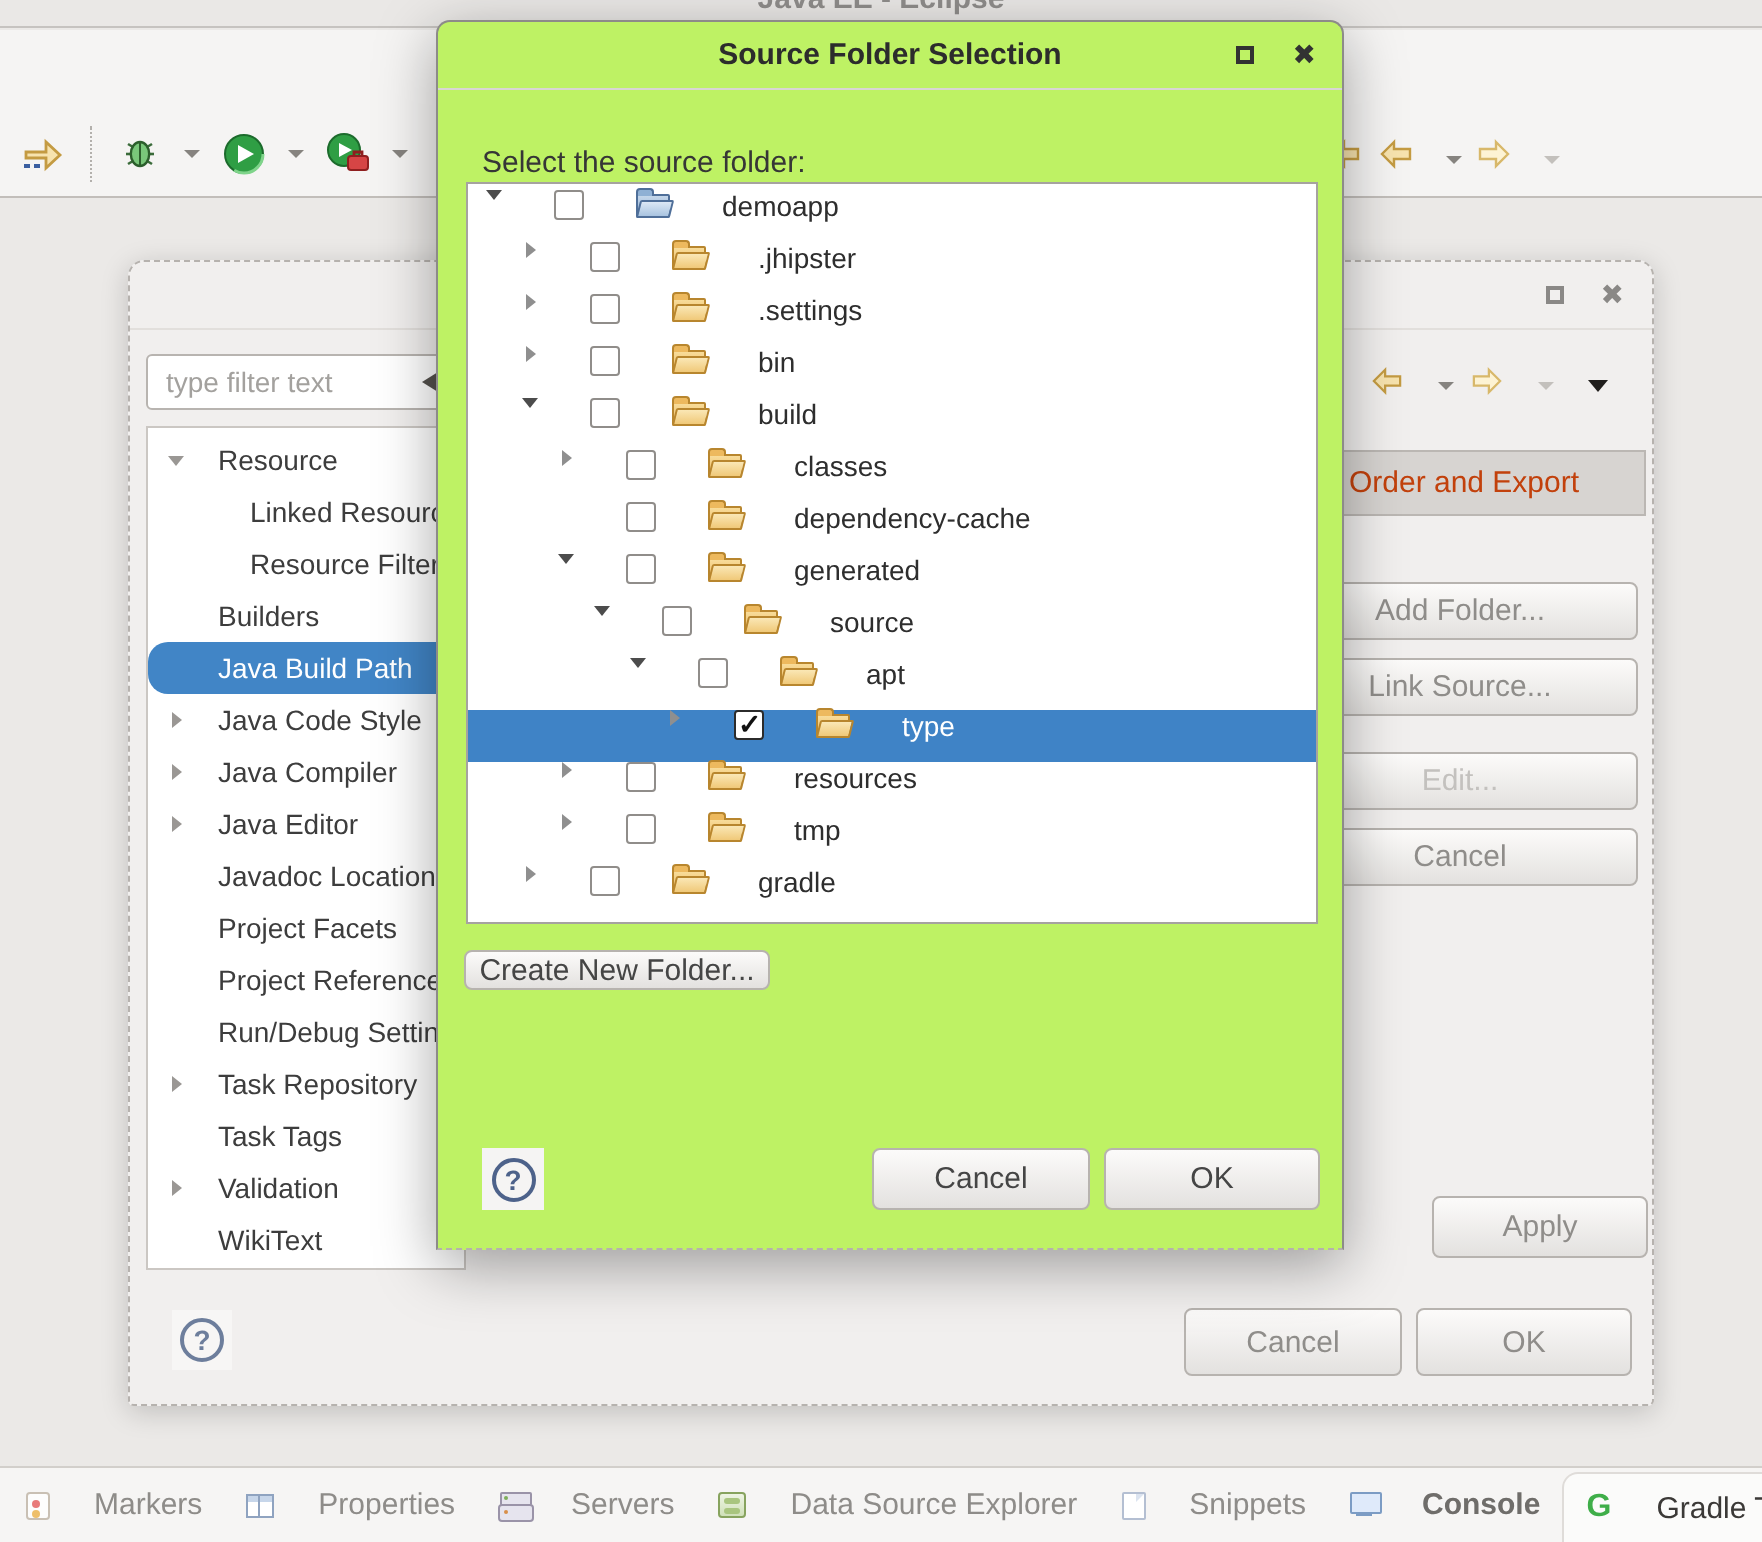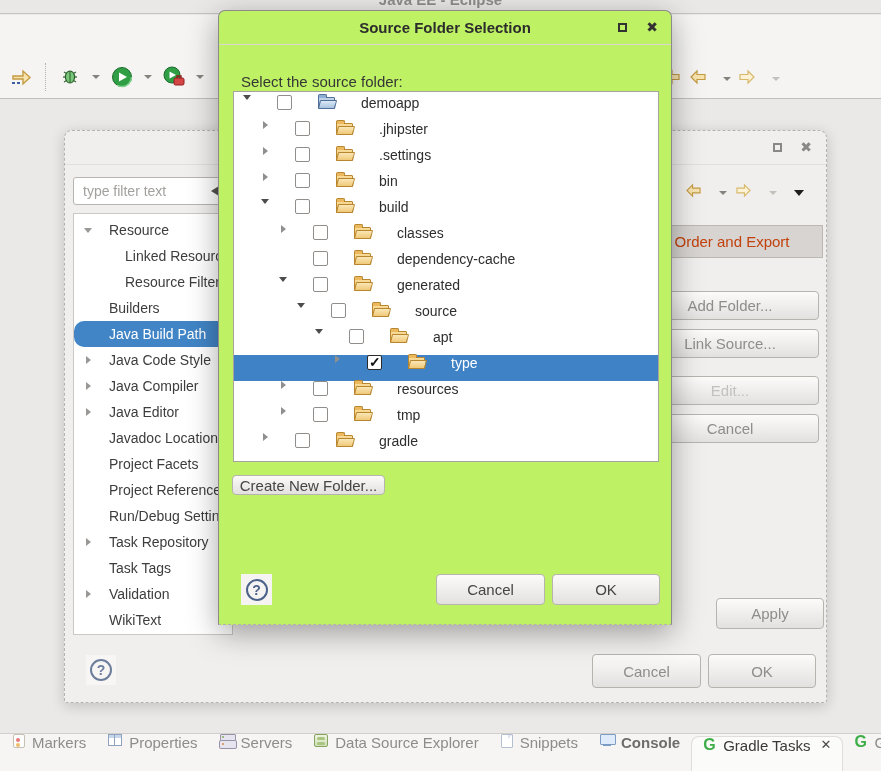--- a/index.html
+++ b/index.html
@@ -76,21 +76,21 @@
   .folder.blue::after{background:linear-gradient(#dce8f5,#a9c4e0);border-color:#4f6f99;}
   .create-btn{position:absolute;left:13px;top:464px;width:153px;height:20px;}
   .src-help{position:absolute;left:22px;top:563px;width:31px;height:31px;background:#f5f4f3;display:flex;align-items:center;justify-content:center;}
   .src-cancel{position:absolute;left:217px;top:563px;width:109px;height:31px;}
   .src-ok{position:absolute;left:333px;top:563px;width:108px;height:31px;}
   .props-cancel{position:absolute;left:527px;top:523px;width:109px;height:34px;}
   .props-ok{position:absolute;left:643px;top:523px;width:108px;height:34px;}
 
   
   .bottom-bar{position:absolute;left:0;bottom:0;width:881px;height:38px;background:#f6f5f4;border-top:1px solid #d2cfcb;display:flex;align-items:stretch;padding-left:2px;}
-  .btab{display:flex;gap:7px;padding:0 11px;font-size:15px;color:#8e8c89;white-space:nowrap;}
+  .btab{display:flex;align-items:center;gap:22px;padding:0 11px;font-size:15px;color:#8e8c89;white-space:nowrap;}
   .btab.bold{font-weight:bold;color:#6f6d6a;}
   .btab.selected{background:#fbfbfa;border:1px solid #dfdcd9;border-bottom:none;border-radius:8px 8px 0 0;margin-top:2px;color:#3b3937;}
   .tab-close{font-size:13px;color:#4c4a48;margin-left:3px;}
   .ticon{flex:none;display:inline-block;position:relative;}
   .i-markers{width:12px;height:14px;background:#fdfdfd;border:1px solid #c9c0b4;border-radius:2px;}
   .i-markers::after{content:"";position:absolute;left:2px;top:3px;width:4px;height:4px;border-radius:50%;background:#e87a7a;box-shadow:0 5px 0 #eebf6a;}
   .i-properties{width:14px;height:12px;background:#fff;border:1px solid #8fa3c0;}
   .i-properties::before{content:"";position:absolute;left:0;top:0;width:12px;height:3px;background:#c7d6ea;}
   .i-properties::after{content:"";position:absolute;left:5px;top:0;width:1px;height:10px;background:#8fa3c0;box-shadow:-5px 4px 0 12px rgba(0,0,0,0);border-left:none;}
   .i-servers{width:14px;height:13px;}

